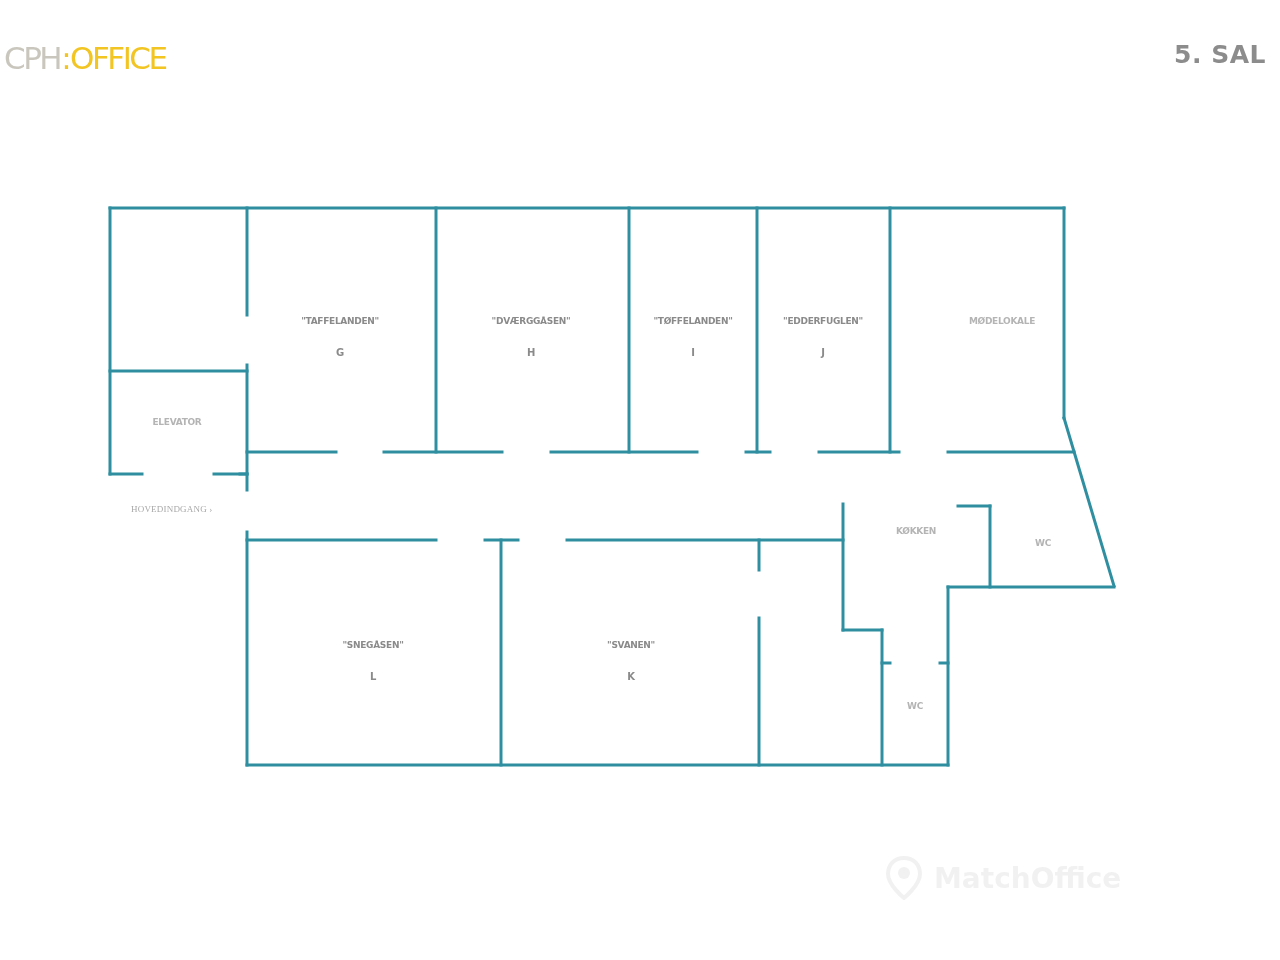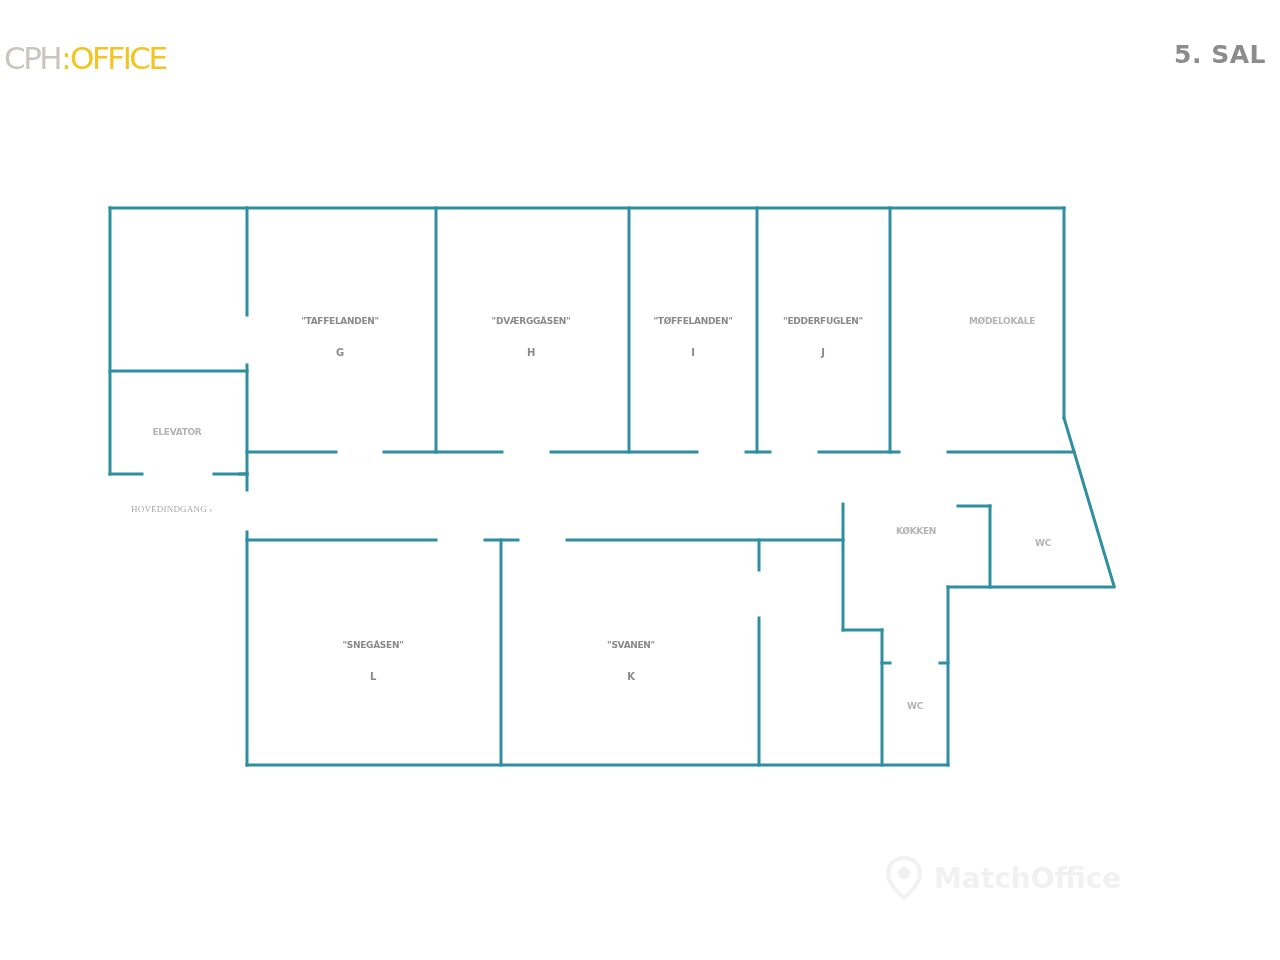--- a/index.html
+++ b/index.html
@@ -159,21 +159,21 @@
 <div class="label letter" style="left:531px; top:352px;">H</div>
 
 <div class="label" style="left:693px; top:321px;">"TØFFELANDEN"</div>
 <div class="label letter" style="left:693px; top:352px;">I</div>
 
 <div class="label" style="left:823px; top:321px;">"EDDERFUGLEN"</div>
 <div class="label letter" style="left:823px; top:352px;">J</div>
 
 <div class="label light" style="left:977px; top:321px;margin-left:25px;">MØDELOKALE</div>
 
-<div class="label light" style="left:177px; top:432px;">ELEVATOR</div>
+<div class="label light" style="left:177px; top:422px;">ELEVATOR</div>
 
 <div class="label" style="left:373px; top:645px;">"SNEGÅSEN"</div>
 <div class="label letter" style="left:373px; top:676px;">L</div>
 
 <div class="label" style="left:631px; top:645px;">"SVANEN"</div>
 <div class="label letter" style="left:631px; top:676px;">K</div>
 
 <div class="label light" style="left:916px; top:531px;">KØKKEN</div>
 <div class="label light" style="left:1043px; top:543px;">WC</div>
 <div class="label light" style="left:915px; top:706px;">WC</div>

